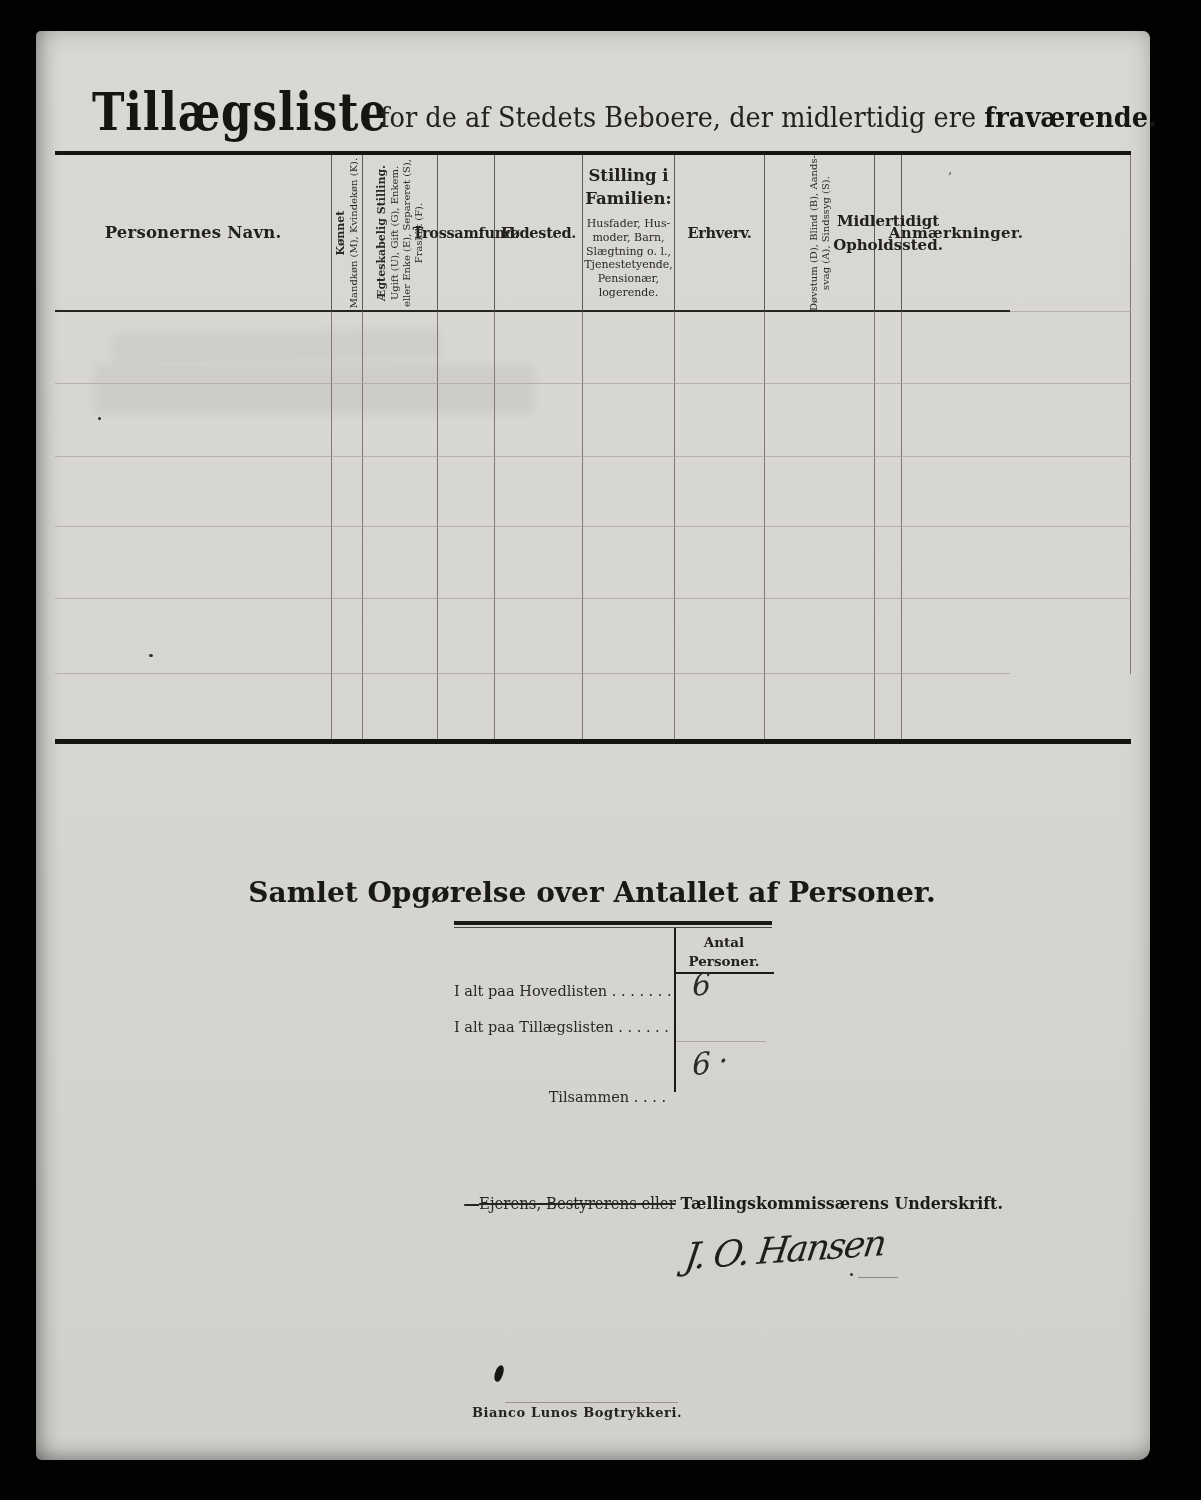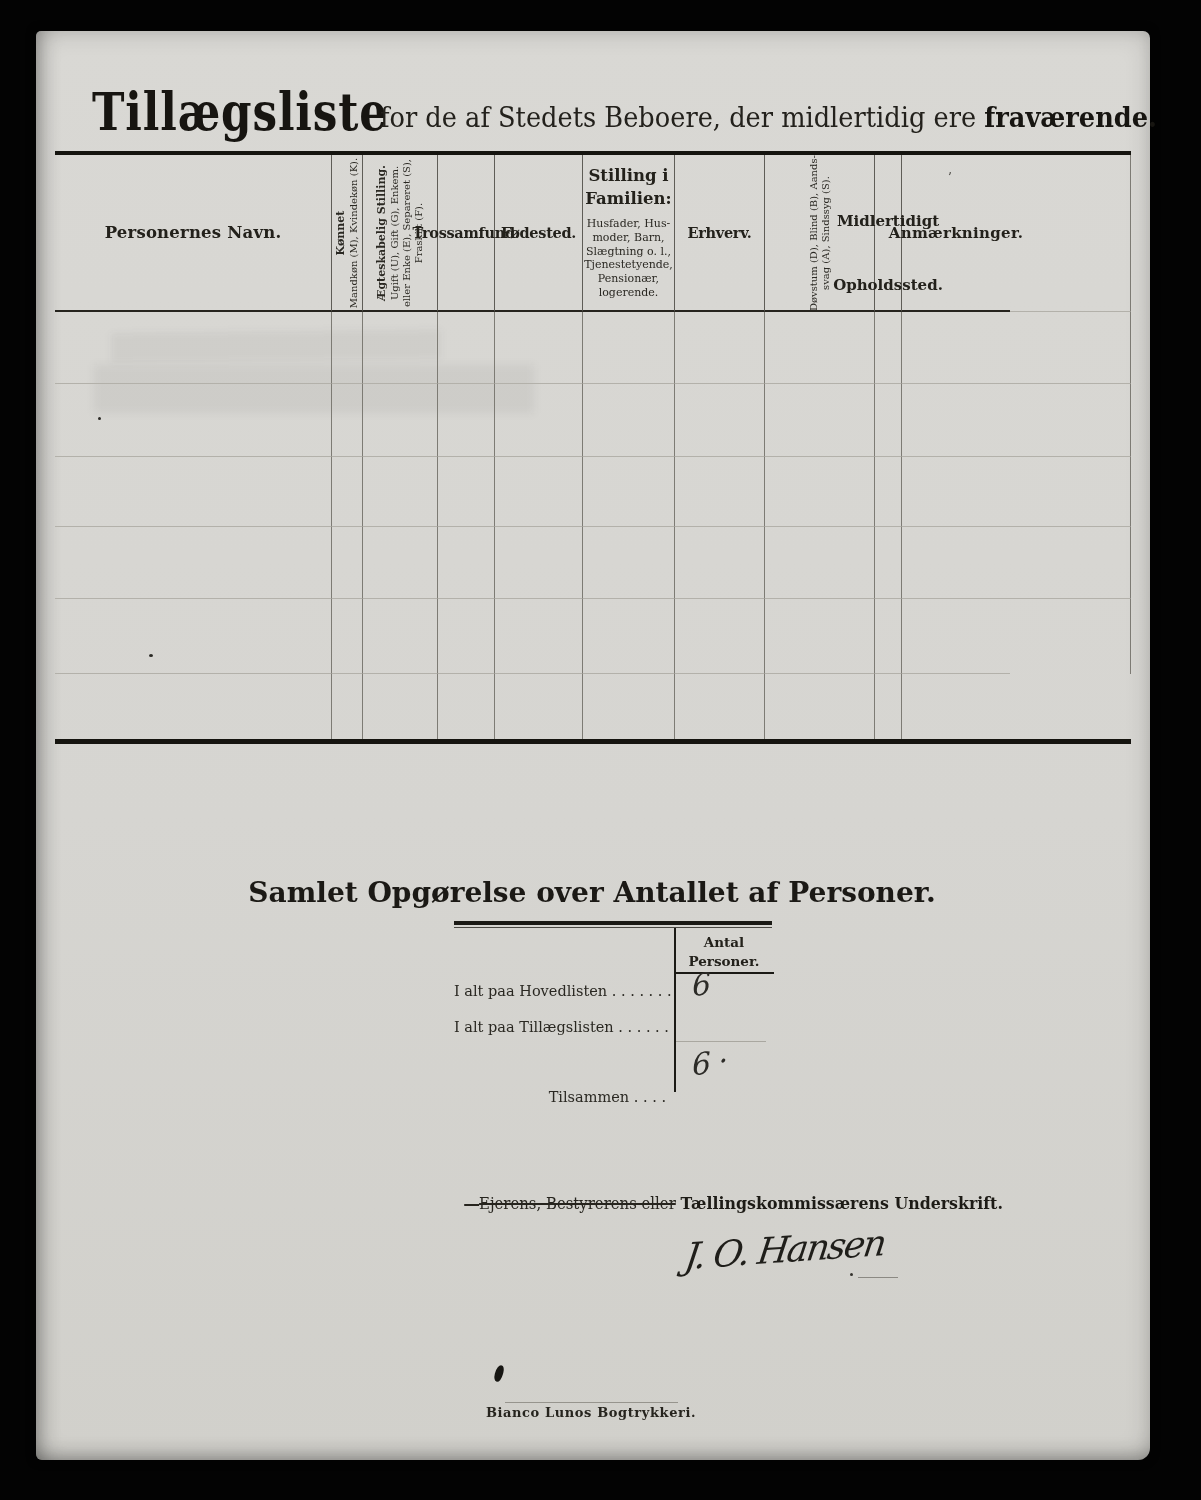--- a/index.html
+++ b/index.html
@@ -40,21 +40,21 @@
   .hcell{
     position:relative;border-right:1px solid #5f5d57;border-bottom:2px solid #26241e;
     display:flex;flex-direction:column;align-items:center;justify-content:center;
     text-align:center;overflow:visible;
   }
   .hcell.lastcol{border-right:none;}
   .hlabel{font-weight:bold;font-size:14.5px;letter-spacing:-0.3px;white-space:nowrap;color:#23211b;}
   .hlabel.navn{font-size:16.5px;letter-spacing:0.2px;text-align:center;}
   .hlabel.anm{font-size:15px;letter-spacing:0.3px;}
   .stackline{font-weight:bold;font-size:13.5px;line-height:1.8;white-space:nowrap;color:#23211b;}
-  .stackline.mid{font-size:15px;line-height:1.6;margin-top:40px;}
+  .stackline.mid{font-size:15px;line-height:1.6;}
   .grptitle{font-weight:bold;font-size:16.5px;line-height:1.35;white-space:nowrap;color:#23211b;text-align:center;}
   .grpsub{font-size:11px;line-height:1.25;white-space:nowrap;margin-top:7px;color:#2a2822;}
   .rotbox{
     position:absolute;left:50%;top:50%;
     transform:translate(-50%,-50%) rotate(-90deg);
     text-align:center;
   }
   .rline{font-size:10px;line-height:1.18;white-space:nowrap;color:#2a2822;}
   .rline.b{font-weight:bold;font-size:11px;}
   .bcell{border-right:1px solid #7d7b74;border-bottom:1px solid #b3b1aa;}
@@ -95,21 +95,21 @@
   .siglabel{font-weight:bold;font-size:17px;color:#1d1b16;}
   .sighand{
     position:absolute;left:749px;top:1198px;transform:translateX(-50%) rotate(-4deg) skewX(-12deg);
     font-style:italic;font-size:36px;letter-spacing:-2px;white-space:nowrap;color:#1f1e1a;
   }
   .sigtail{position:absolute;left:822px;top:1246px;width:40px;height:1px;background:#8b8983;}
   .sigdot{position:absolute;left:814px;top:1242px;width:3px;height:3px;border-radius:50%;background:#35332e;}
 
   
   .footline{position:absolute;left:469px;top:1371px;width:173px;height:1px;background:#96948d;}
-  .imprint{position:absolute;left:555px;top:1374px;transform:translateX(-50%);
+  .imprint{position:absolute;left:541px;top:1374px;transform:translateX(-50%);
     font-size:13px;font-weight:bold;letter-spacing:0.6px;white-space:nowrap;color:#26241e;}
 
   
   .blot{position:absolute;left:459px;top:1334px;width:8px;height:17px;background:#171613;
     border-radius:60% 40% 55% 45%;transform:rotate(14deg);}
   .dot1{position:absolute;left:62px;top:386px;width:3px;height:3px;border-radius:50%;background:#2a2925;}
   .dot2{position:absolute;left:113px;top:623px;width:4px;height:3px;border-radius:50%;background:#2a2925;}
   .apos{position:absolute;left:912px;top:140px;font-size:12px;color:#4a4843;}
   .ghost1{position:absolute;left:75px;top:300px;width:330px;height:30px;
     background:rgba(40,38,34,0.05);filter:blur(3px);transform:rotate(-0.6deg);}

